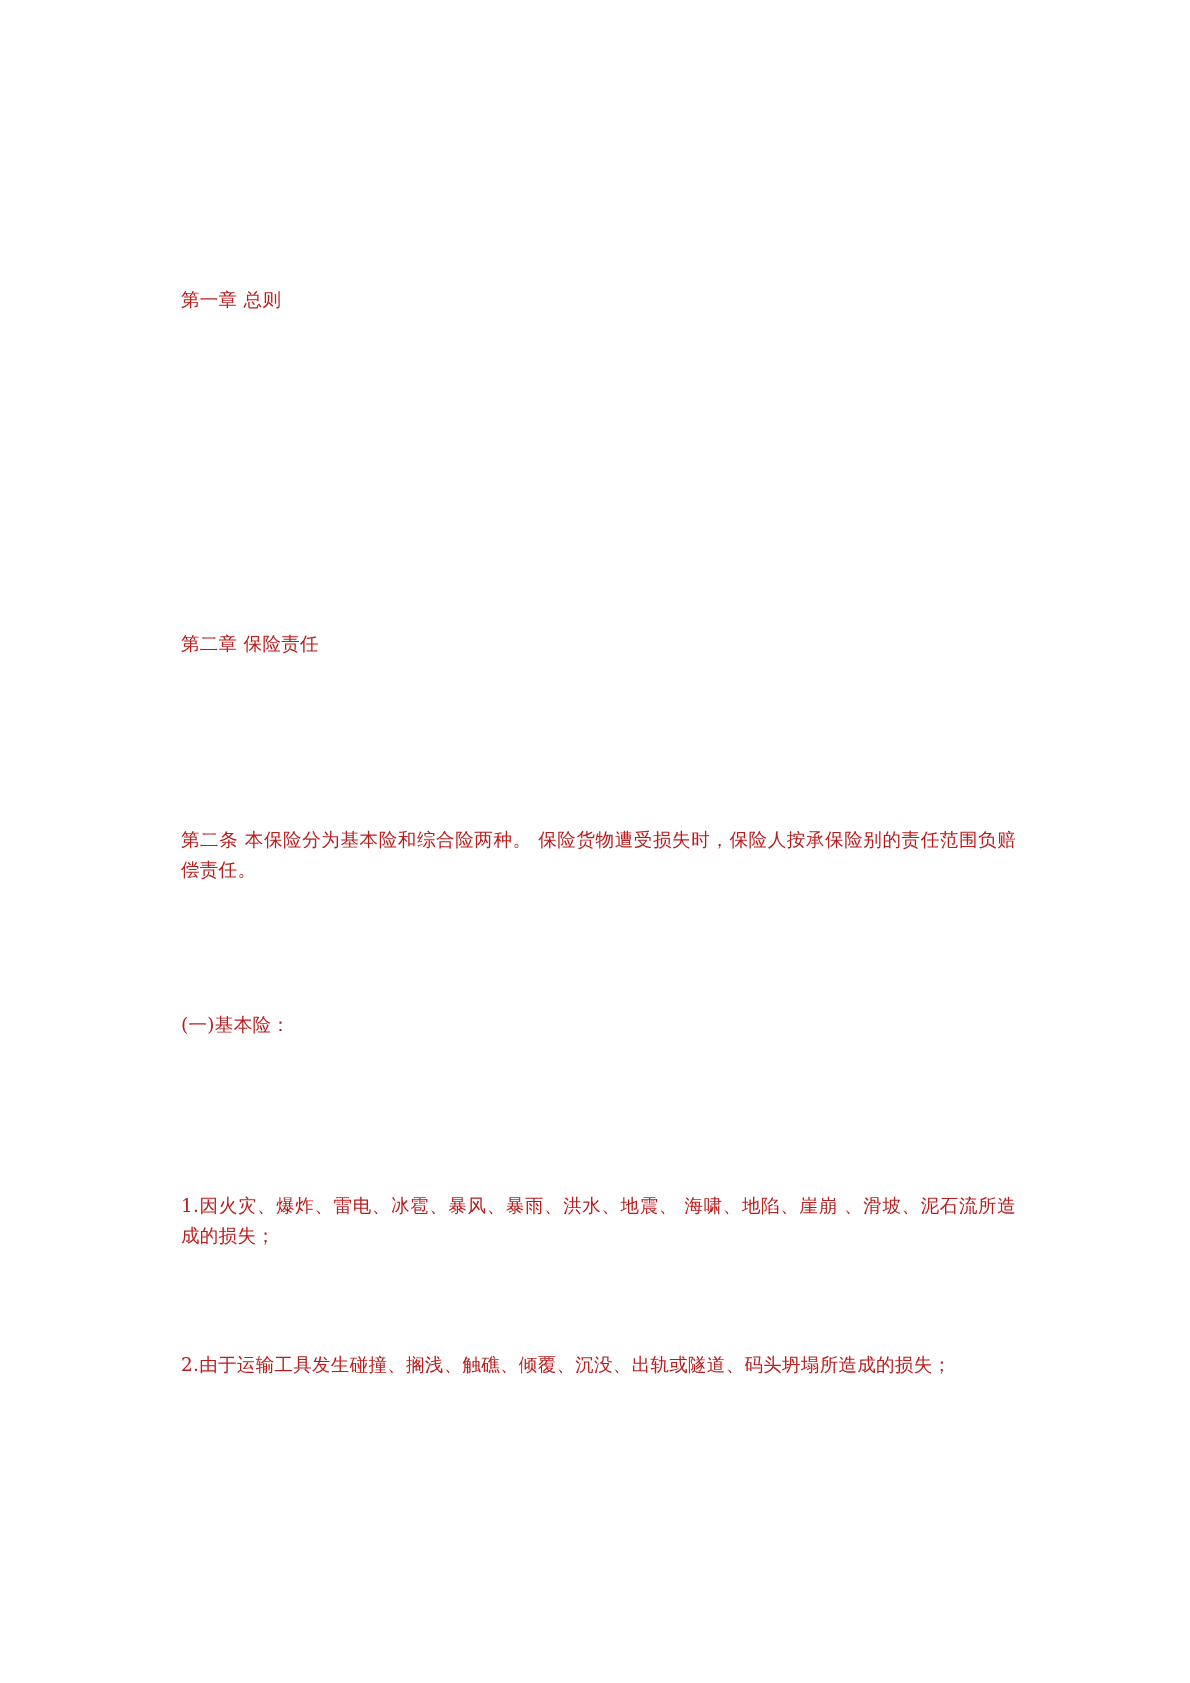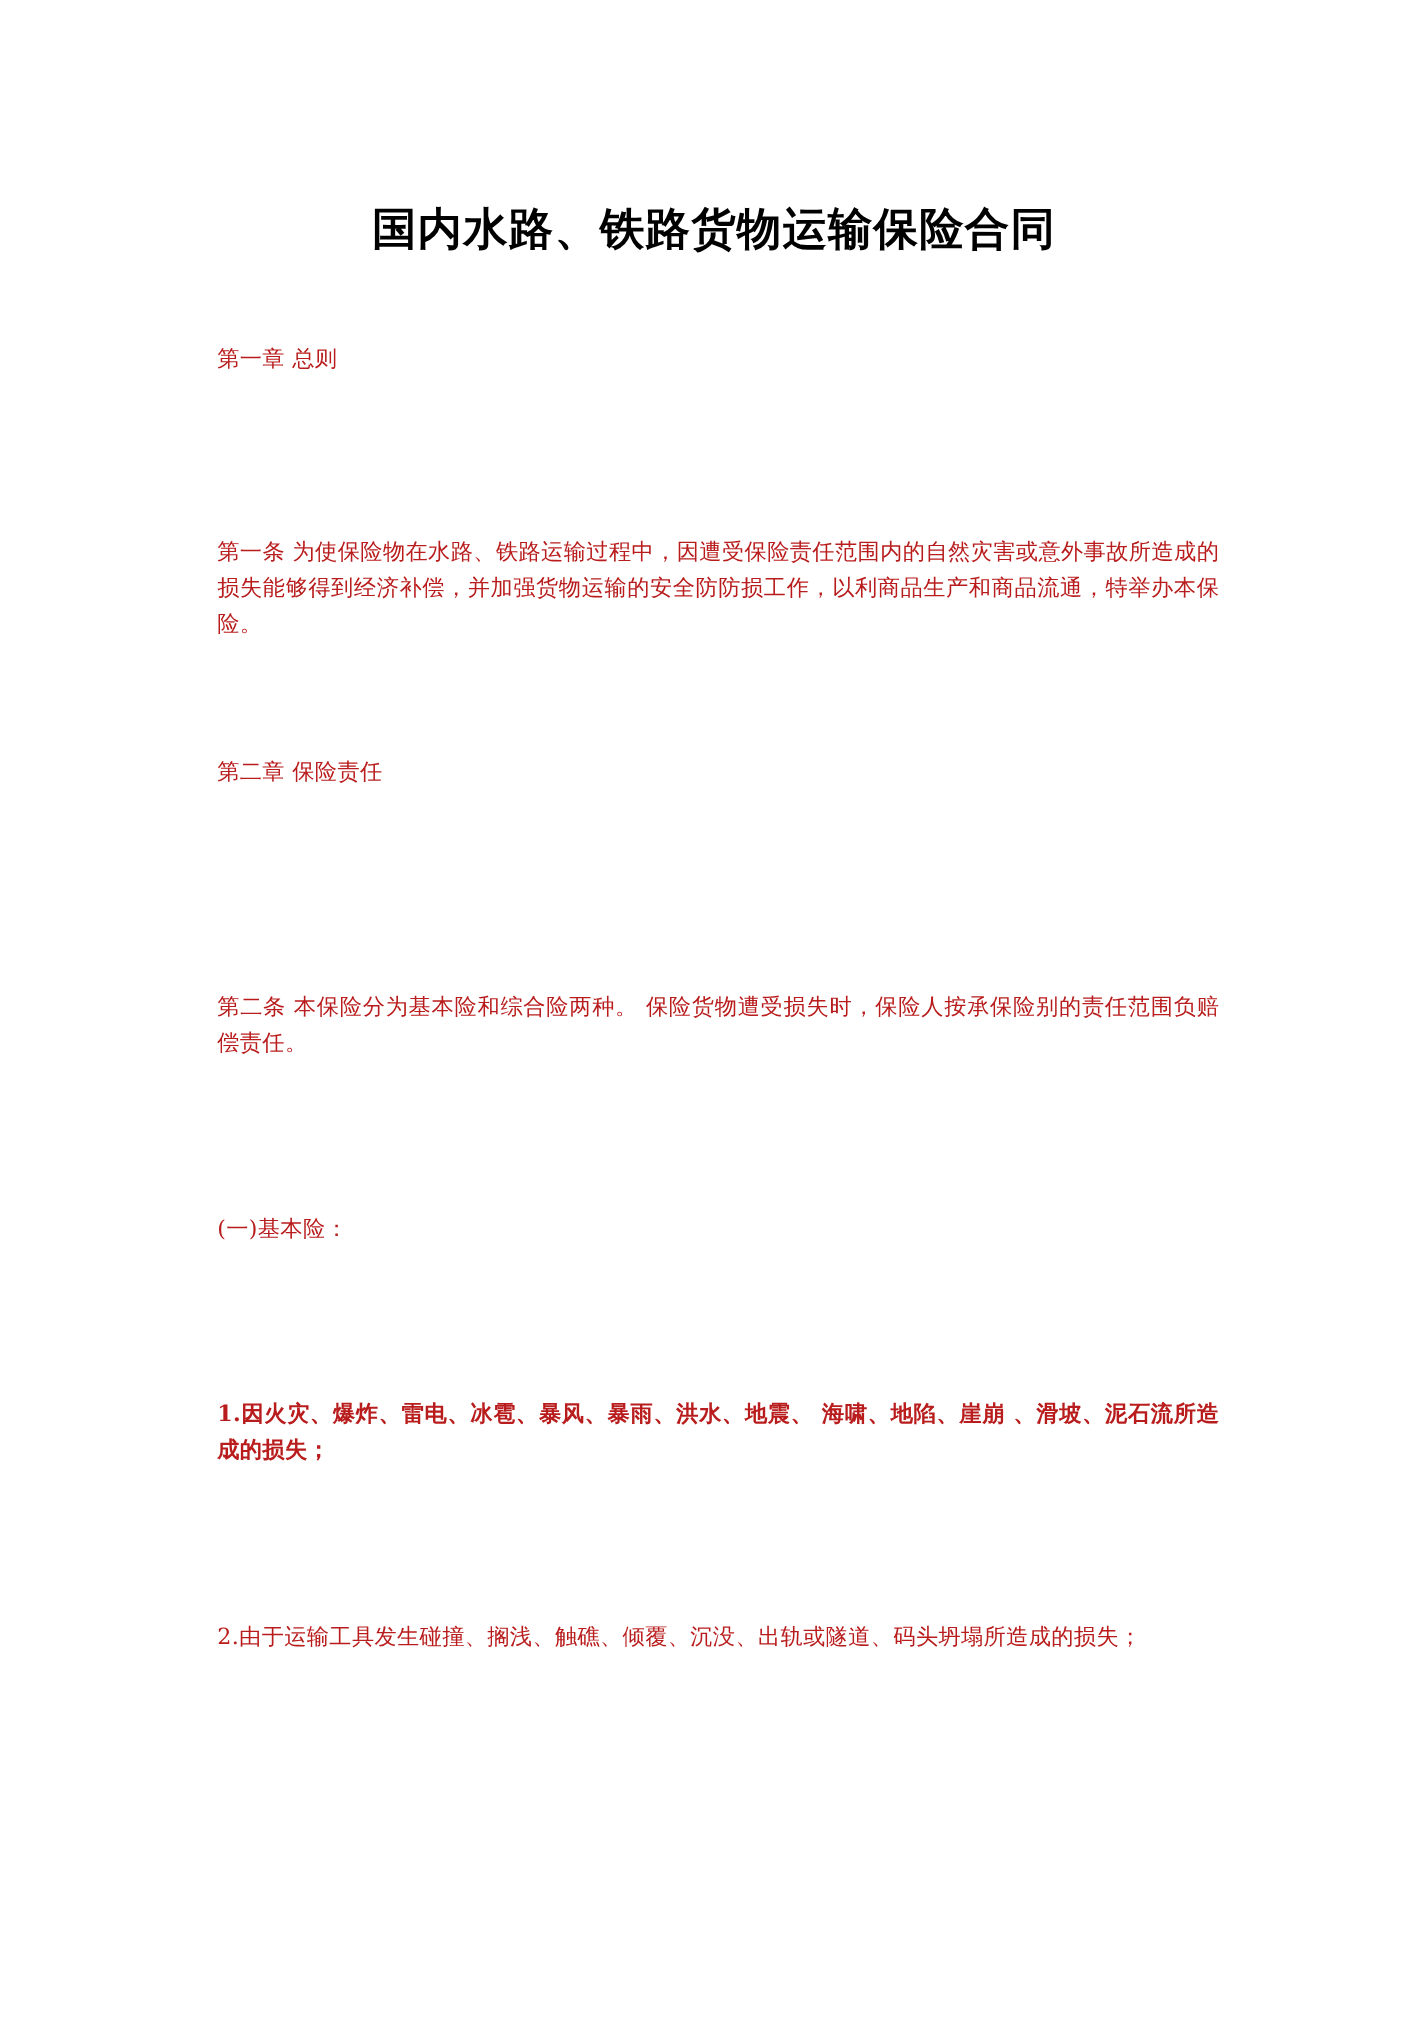--- a/index.html
+++ b/index.html
@@ -43,28 +43,26 @@
       margin: 0;
       color: #b91c1c;
       letter-spacing: 0.3px;
       text-align: justify;
     }
   </style>
 </head>
 <body>
 
 <div class="page">
-  <h1 class="title">国内水路、铁路货物运输保险合同</h1>
 
   <p class="para" style="top:285px;">第一章  总则</p>
 
-  <p class="para" style="top:446px;">第一条  为使保险物在水路、铁路运输过程中，因遭受保险责任范围内的自然灾害或意外事故所造成的损失能够得到经济补偿，并加强货物运输的安全防防损工作，以利商品生产和商品流通，特举办本保险。</p>
 
   <p class="para" style="top:629px;">第二章  保险责任</p>
 
   <p class="para" style="top:1010px;">(一)基本险：</p>
 
   <p class="para" style="top:825px;">第二条  本保险分为基本险和综合险两种。  保险货物遭受损失时，保险人按承保险别的责任范围负赔偿责任。</p>
 
-  <p class="para" style="top:1164px;font-weight:bold;">1.因火灾、爆炸、雷电、冰雹、暴风、暴雨、洪水、地震、  海啸、地陷、崖崩  、滑坡、泥石流所造成的损失；</p>
+  <p class="para" style="top:1191px;">1.因火灾、爆炸、雷电、冰雹、暴风、暴雨、洪水、地震、  海啸、地陷、崖崩  、滑坡、泥石流所造成的损失；</p>
 
   <p class="para" style="top:1350px;">2.由于运输工具发生碰撞、搁浅、触礁、倾覆、沉没、出轨或隧道、码头坍塌所造成的损失；</p>
 </div>
 
 </body></html>

